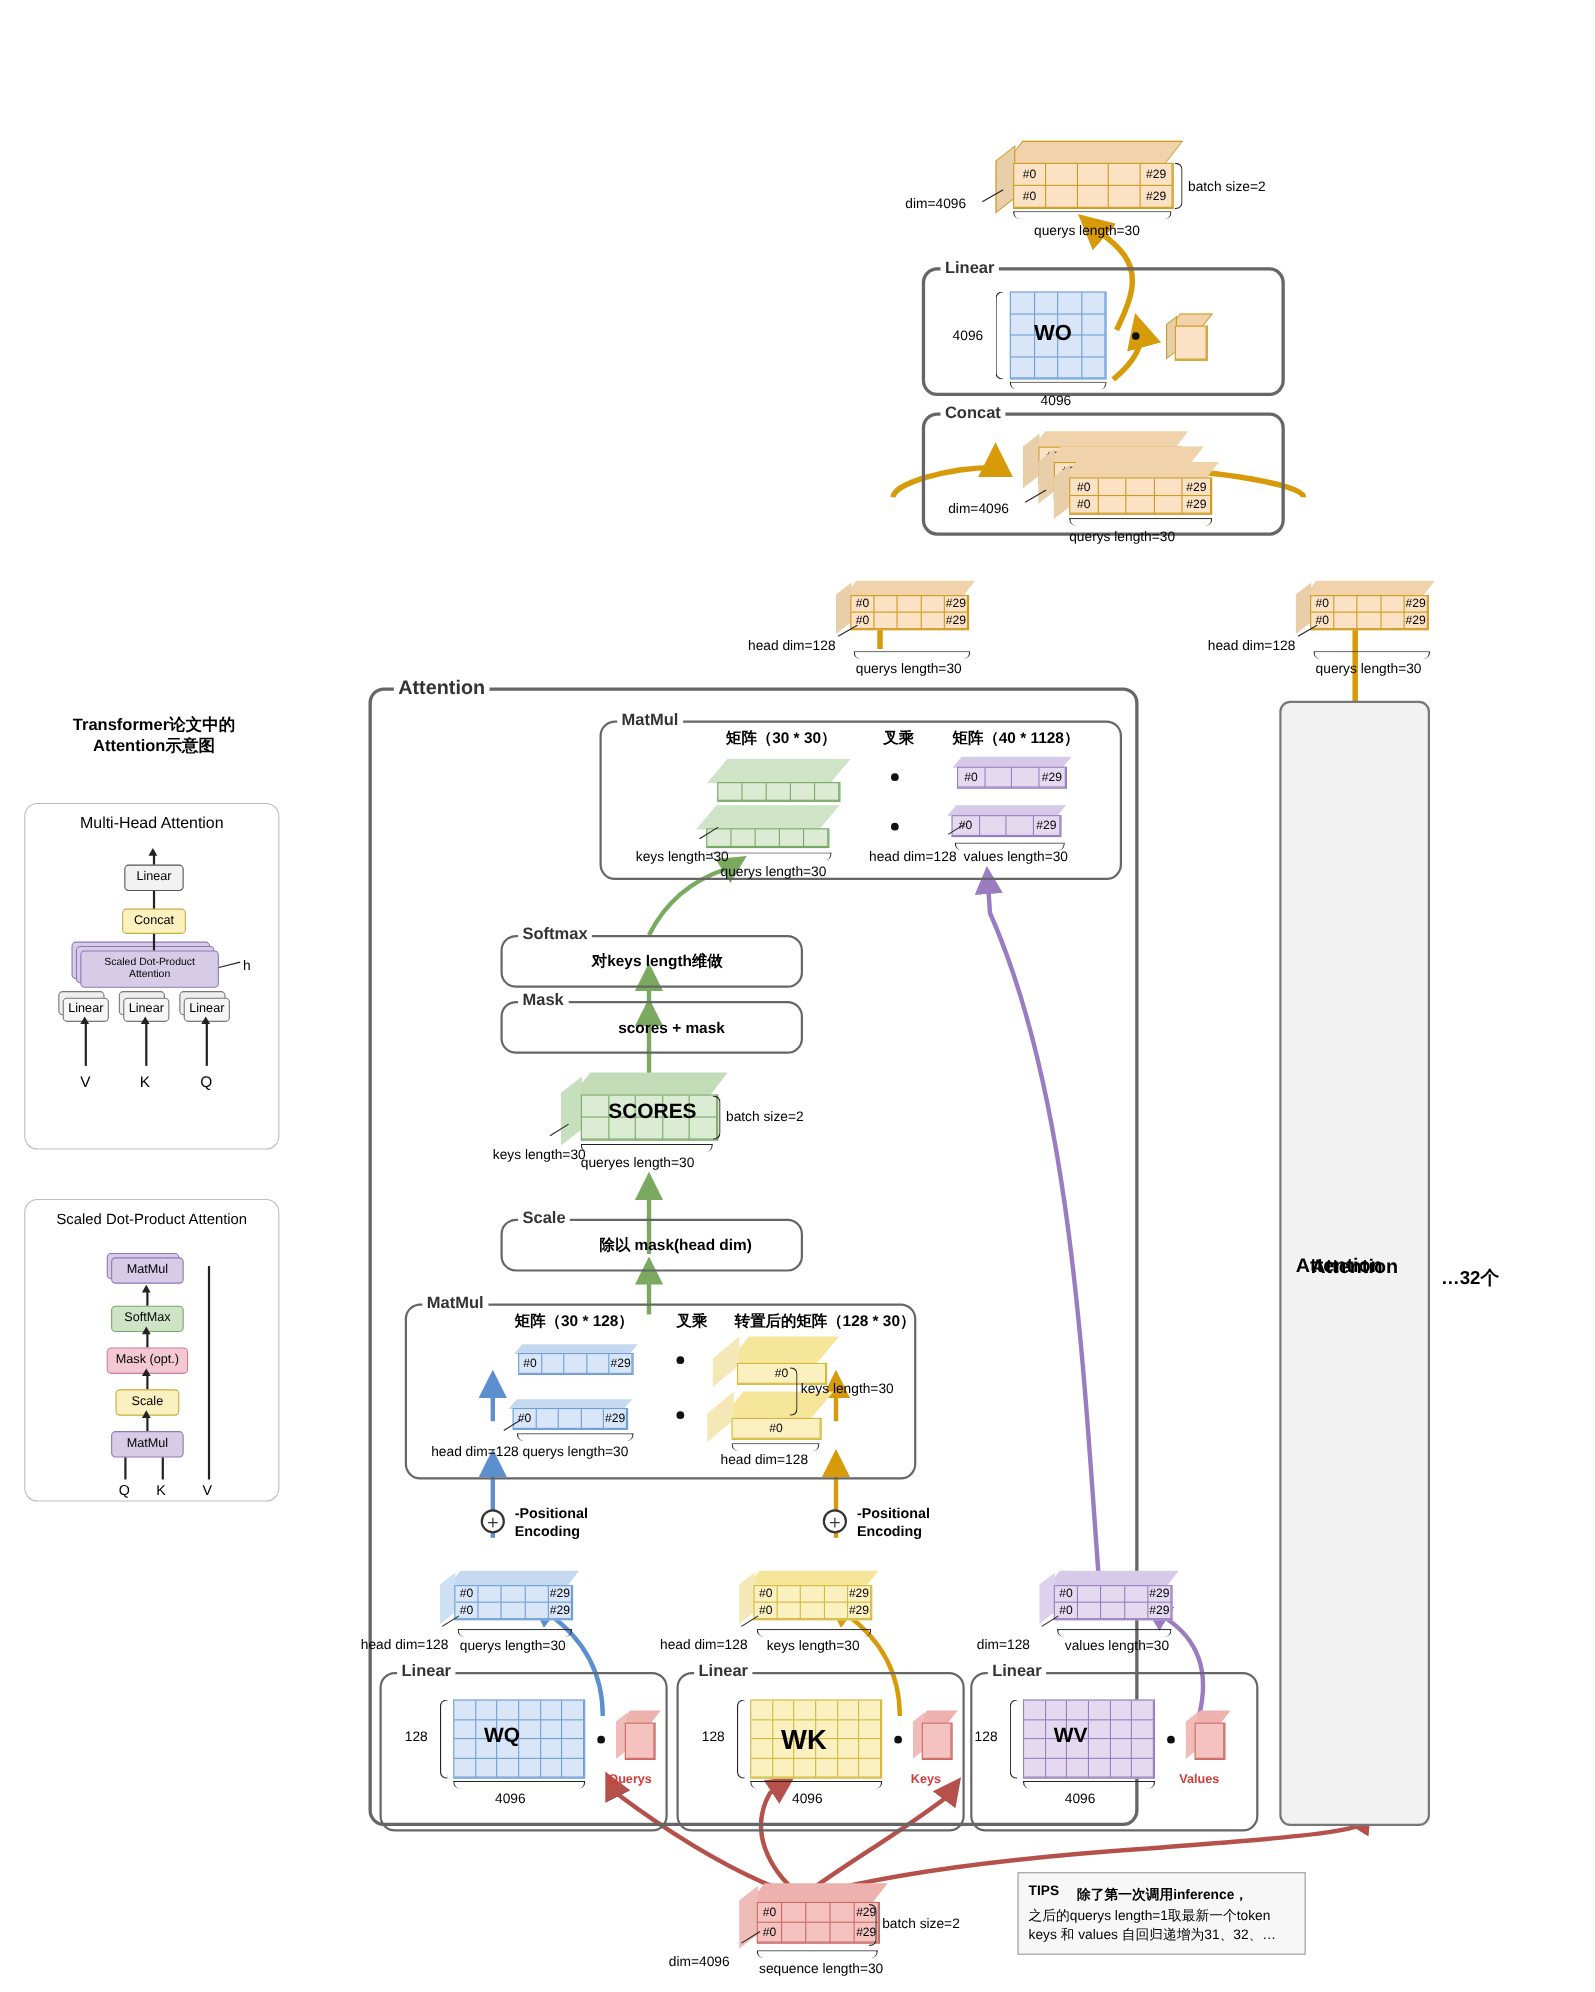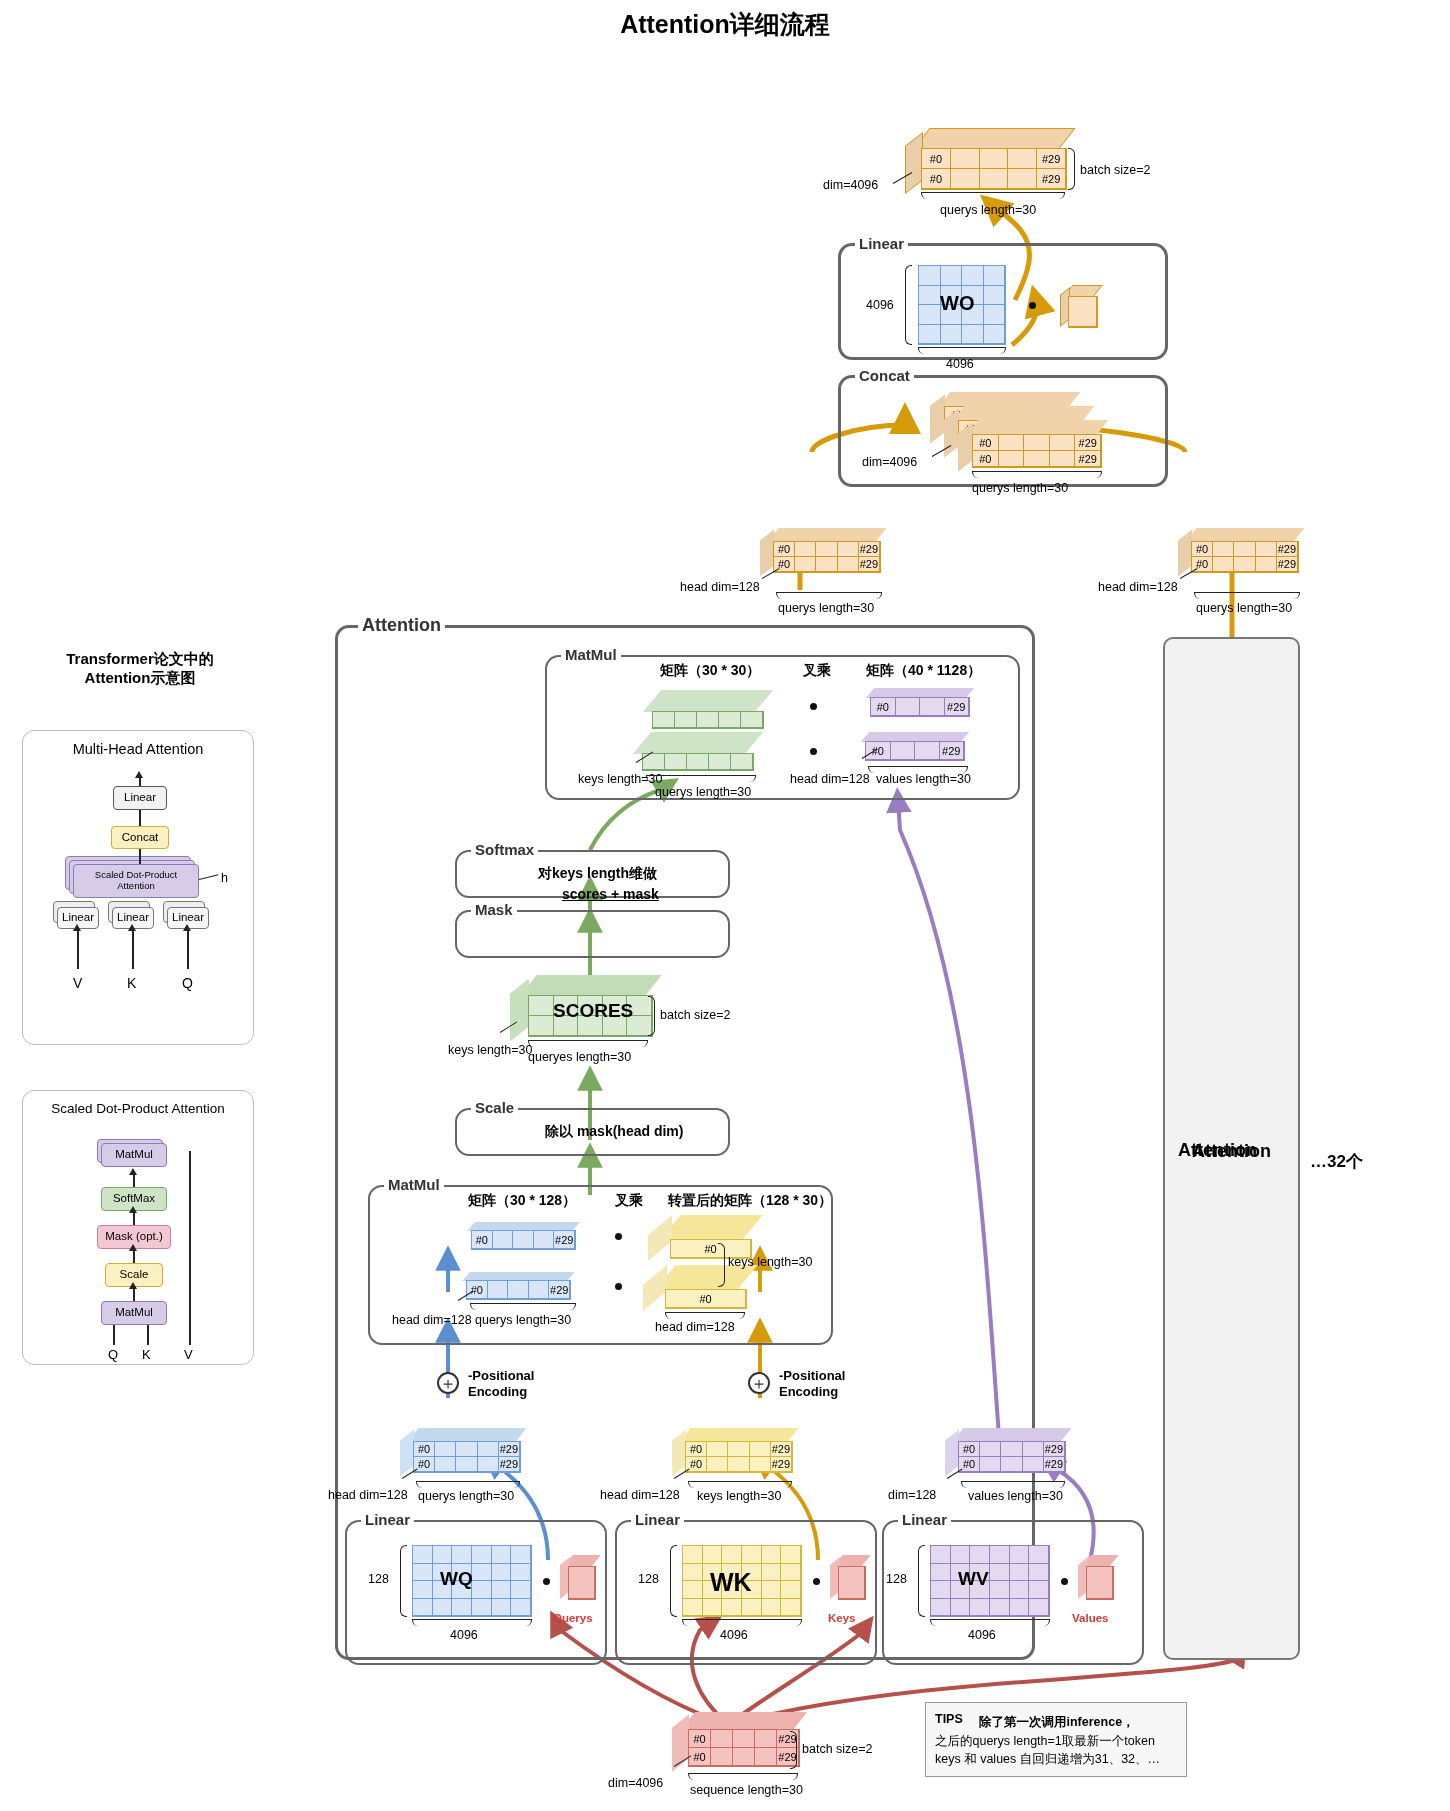--- a/index.html
+++ b/index.html
@@ -121,21 +121,20 @@
     background: #f2f2f2;
   }
 
   svg.overlay { position: absolute; left: 0; top: 0; width: 1450px; height: 1811px;
                 pointer-events: none; }
 </style>
 </head>
 <body>
 
 <div class="abs" id="title">
-  <div>Attention详细流程</div>
 </div>
 
 <svg class="overlay">
   <defs>
     <marker id="ag" markerWidth="7" markerHeight="7" refX="3.2" refY="3.2" orient="auto">
       <path d="M0,0 L6.4,3.2 L0,6.4 z" fill="#d79b09"></path>
     </marker>
     <marker id="ap" markerWidth="7" markerHeight="7" refX="3.2" refY="3.2" orient="auto">
       <path d="M0,0 L6.4,3.2 L0,6.4 z" fill="#9a7cc0"></path>
     </marker>
@@ -498,21 +497,21 @@
 <div class="lbl" style="left:876px; top:772px;">values length=30</div>
 
 <div class="group abs" style="left:455px; top:850px; width:275px; height:48px; border-width:2px;">
   <div class="group-label">Softmax</div>
 </div>
 <div class="midtext" style="left:538px; top:865px;">对keys length维做</div>
 
 <div class="group abs" style="left:455px; top:910px; width:275px; height:48px; border-width:2px;">
   <div class="group-label">Mask</div>
 </div>
-<div class="midtext" style="left:562px; top:886px;text-decoration:underline;">scores + mask</div>
+<div class="midtext" style="left:562px; top:926px;">scores + mask</div>
 
 <div class="abs" style="left:510px; top:975px; width:160px; height:68px;">
   <div class="slabtop" style="left:18px; top:0; width:125px; height:22px; transform:skewX(-38deg); background:#c3dcb8; border-color:#77a865;"></div>
   <div class="slabside" style="left:0; top:11px; width:19px; height:48px; transform:skewY(-38deg); background:#c8dfbe; border-color:#77a865;"></div>
   <div class="matrix" style="left:18px; top:20px; width:125px; height:42px; --fill:#dcecd4; --stroke:#77a865;
               grid-template-columns:repeat(5,1fr); grid-template-rows:repeat(2,1fr);">
     <div class="cell"></div>
       <div class="cell"></div>
     <div class="cell"></div>
       <div class="cell"></div>

